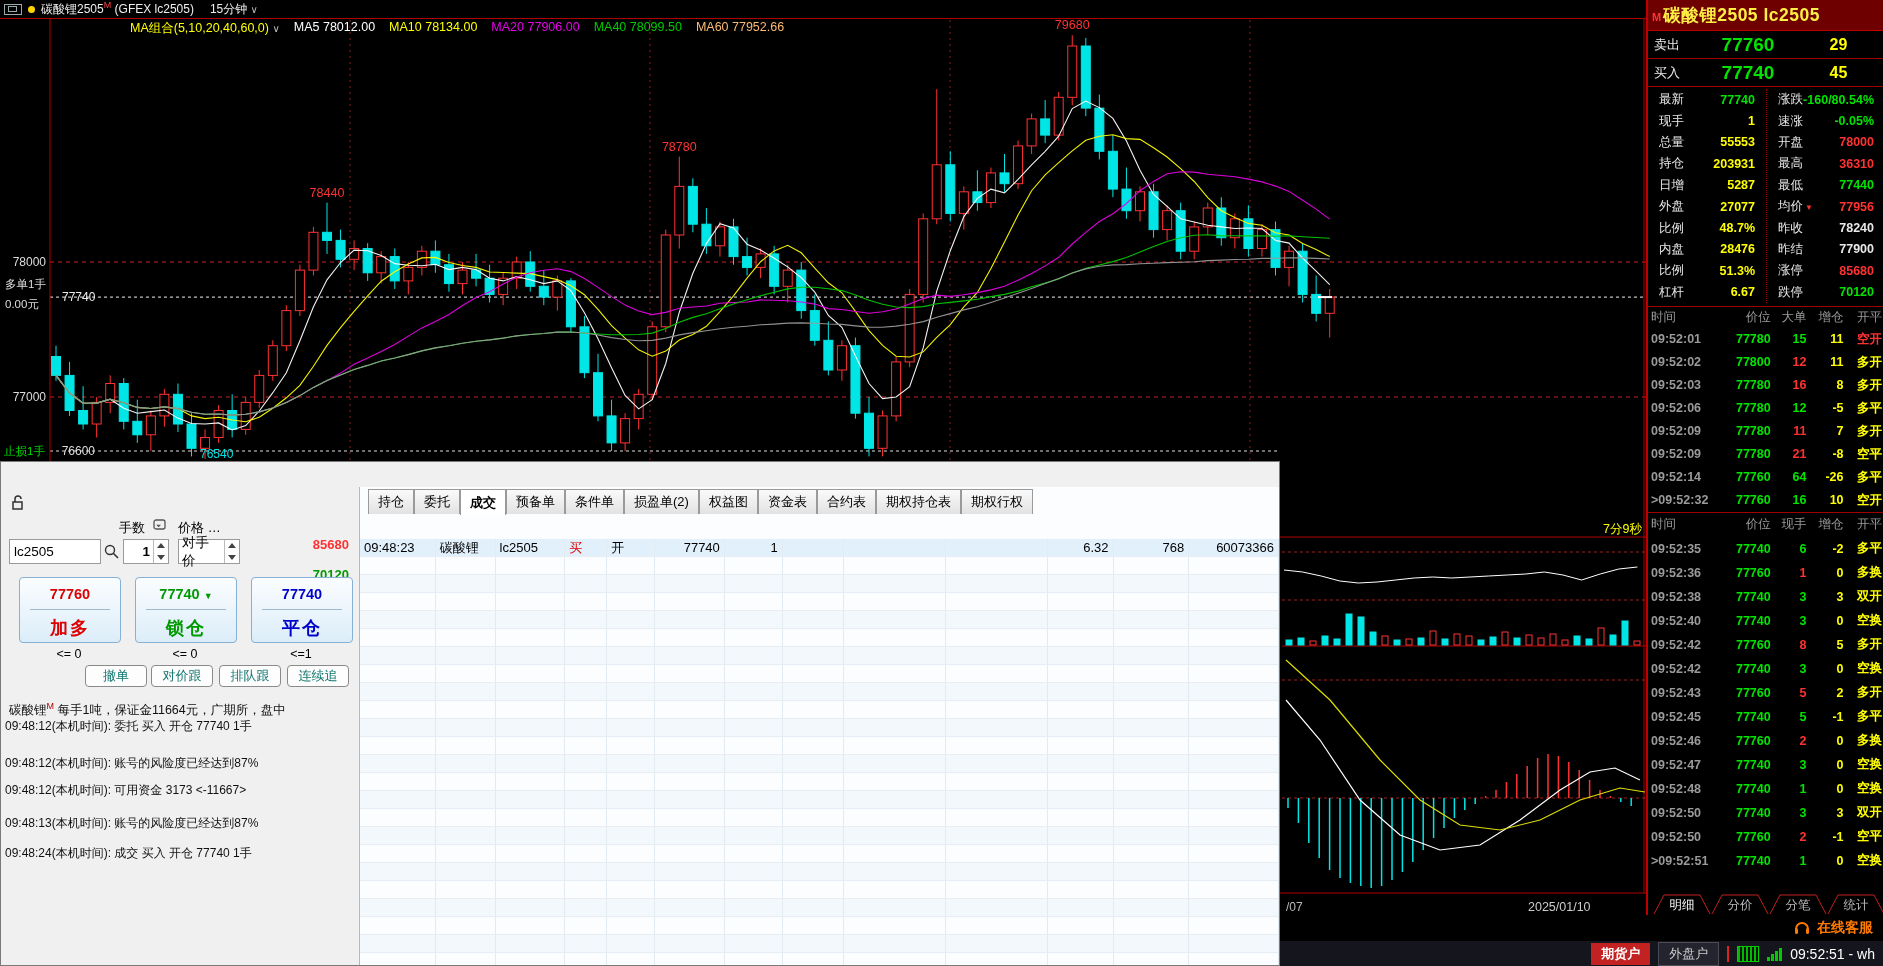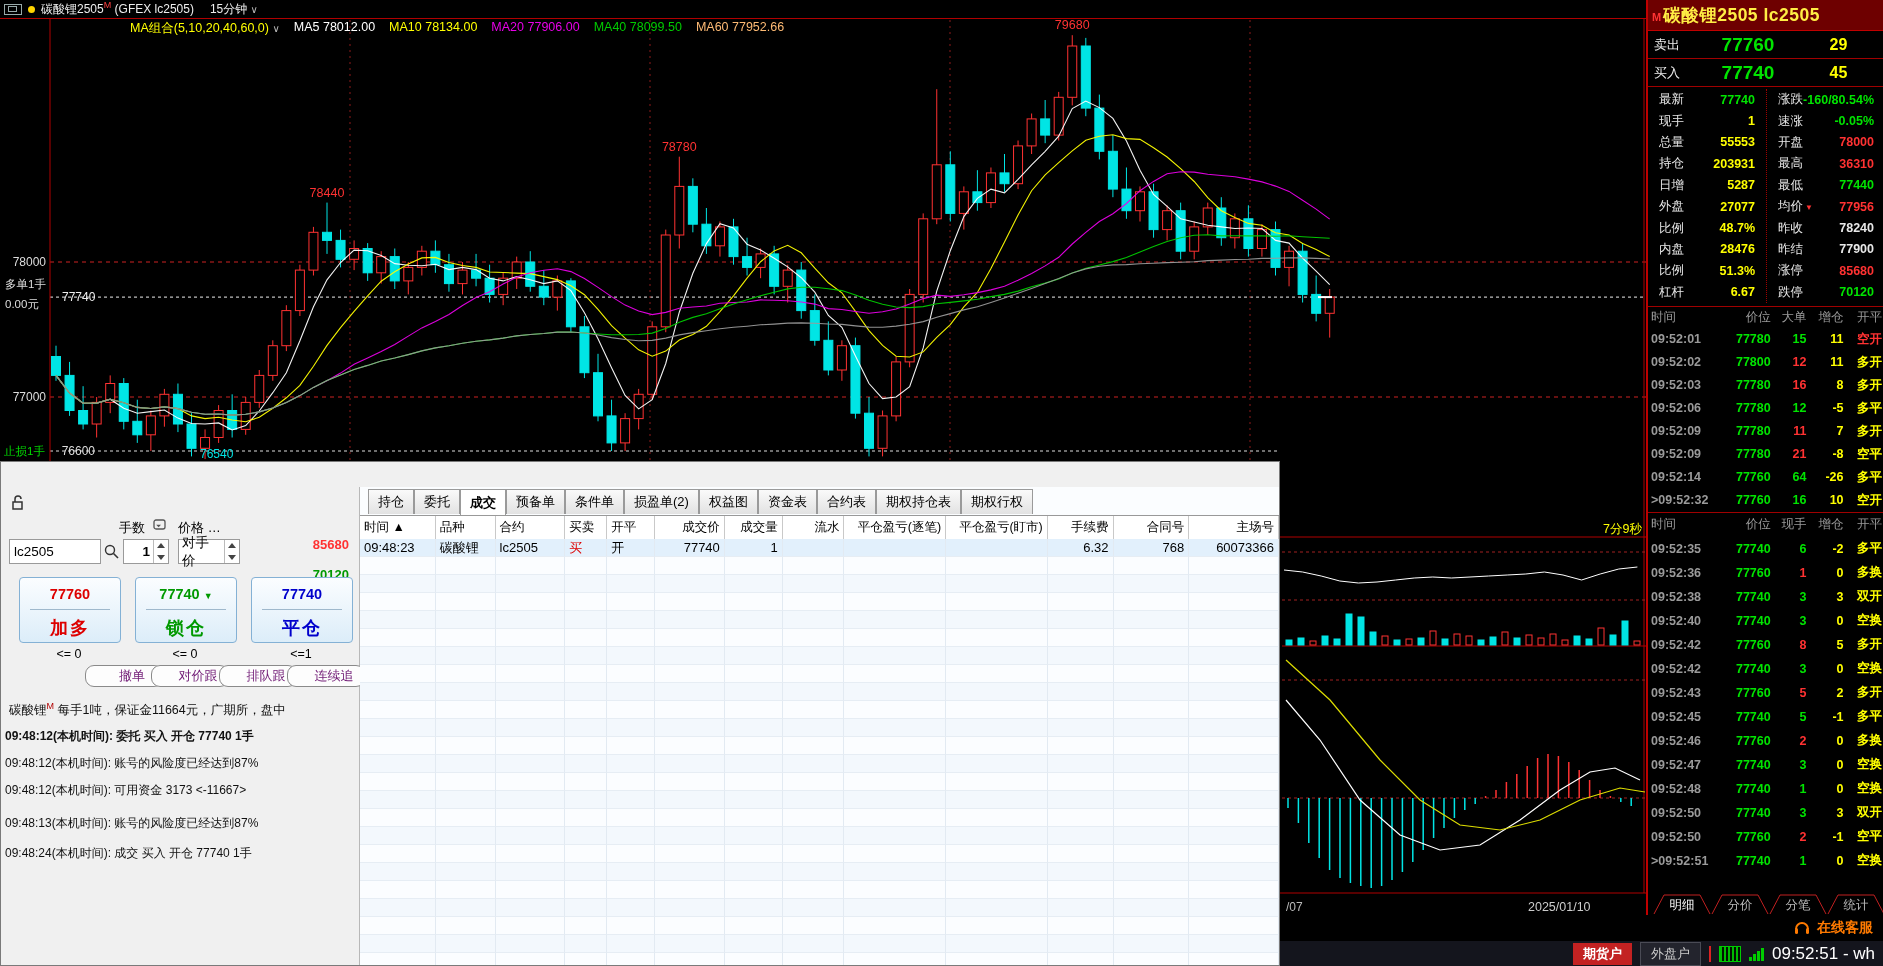--- a/index.html
+++ b/index.html
@@ -51,21 +51,21 @@
   #svc-row span{color:#ff7a00;font-size:14px;font-weight:bold;}
   #taskbar{position:absolute;left:1280px;top:941px;width:603px;height:25px;background:#14151d;z-index:6;
     display:flex;justify-content:flex-end;align-items:center;gap:8px;padding-right:8px;box-sizing:border-box;}
   .chip-red{background:#c32222;color:#fff;font-size:13px;font-weight:bold;padding:2px 10px;}
   .chip-dark{background:#23242d;color:#ccc;font-size:13px;padding:2px 10px;border:1px solid #4a4b55;}
   .vsep{width:2px;height:16px;background:#d22;}
   .kb-ico{width:20px;height:14px;border:1px solid #0c0;background:
      repeating-linear-gradient(90deg,#0b0 0 2px,#031003 2px 4px);}
   .sig{display:flex;align-items:flex-end;gap:1px;height:14px;}
   .sig i{width:3px;background:#0c0;display:block;}
-  #tb-time{color:#fff;font-size:17px;}
+  #tb-time{color:#fff;font-size:14px;}
   
   #twin{position:absolute;left:0;top:461px;width:1280px;height:505px;background:#f0f0f0;z-index:5;
     border:1px solid #7a7a7a;box-sizing:border-box;}
   #twin-bar{height:25px;background:linear-gradient(#a8b0b8,#8b939b);display:flex;align-items:center;
     padding:0 8px;color:#000;font-size:13px;}
   #twin-bar .sp{flex:1;}
   .bar-ico{color:#222;font-size:14px;margin-left:14px;cursor:default;}
   #twin-body{position:absolute;left:0;top:25px;right:0;bottom:0;display:flex;}
   #order-pane{width:358px;border-right:1px solid #b8b8b8;position:relative;background:#f0f0f0;}
   #lock-ico{position:absolute;left:10px;top:8px;}
@@ -77,22 +77,22 @@
   .spin .arr{width:14px;border-left:1px solid #bbb;display:flex;flex-direction:column;}
   .spin .arr b{flex:1;display:flex;align-items:center;justify-content:center;}
   .tri-up{width:0;height:0;border-left:4px solid transparent;border-right:4px solid transparent;border-bottom:5px solid #444;}
   .tri-dn{width:0;height:0;border-left:4px solid transparent;border-right:4px solid transparent;border-top:5px solid #444;}
   .qp{position:absolute;right:10px;width:56px;text-align:right;font-size:13px;font-weight:bold;}
   .obtn{position:absolute;width:100px;height:64px;border:1px solid #84b1d5;border-radius:4px;
     background:linear-gradient(#fbfdff,#dcedf9);text-align:center;cursor:pointer;}
   .obtn .p{font-size:14.5px;font-weight:bold;padding-top:8px;border-bottom:1px solid #9fb8cc;padding-bottom:7px;margin:0 10px;}
   .obtn .l{font-size:18px;font-weight:bold;padding-top:6px;letter-spacing:2px;}
   .cond{position:absolute;font-size:12.5px;color:#000;width:100px;text-align:center;}
-  .abtn{position:absolute;height:20px;width:60px;border:1px solid #8a8a8a;border-radius:9px;background:#fdfdfd;
-    font-size:13px;display:flex;align-items:center;justify-content:center;color:#701a75;cursor:pointer;padding-left:16px;}
+  .abtn{position:absolute;height:20px;width:60px;border:1px solid #8a8a8a;border-radius:4px;background:#fdfdfd;
+    font-size:13px;display:flex;align-items:center;justify-content:center;color:#0f766e;cursor:pointer;}
   #contract-info{position:absolute;left:8px;top:214px;font-size:12.5px;color:#111;white-space:nowrap;}
   .logline{position:absolute;left:4px;font-size:12px;color:#111;white-space:nowrap;}
   
   #table-pane{flex:1;position:relative;background:#fbfdff;overflow:hidden;}
   #ttabs{position:absolute;left:8px;top:4px;height:23px;display:flex;align-items:flex-end;}
   .ttab{border:1px solid #9a9a9a;border-bottom:none;background:linear-gradient(#fafafa,#e2e2e2);
     font-size:13px;padding:3px 9px;color:#000;cursor:pointer;white-space:nowrap;}
   .ttab.active{background:#fff;font-weight:bold;position:relative;top:1px;padding-top:4px;}
   #thead{position:absolute;left:0;top:28px;height:23px;display:flex;background:#fff;border-top:1px solid #999;
     border-bottom:1px solid #999;width:100%;}
@@ -802,21 +802,21 @@
 
         <div class="abtn" style="left:84px;top:178px">撤单</div>
         <div class="abtn" style="left:150px;top:178px">对价跟</div>
         <div class="abtn" style="left:218px;top:178px">排队跟</div>
         <div class="abtn" style="left:286px;top:178px">连续追</div>
 
         <div id="contract-info">
           <span>碳酸锂</span><span class="supM" style="color:#b00000">M</span><span> 每手1吨，保证金11664元，广期所，盘中</span>
         </div>
         <div id="log-lines">
-            <div class="logline" style="top: 241px; font-weight: bold;">09:48:12(本机时间): 委托 买入 开仓 77740  1手</div>
+            <div class="logline" style="top: 231px;">09:48:12(本机时间): 委托 买入 开仓 77740  1手</div>
             <div class="logline" style="top: 268px;">09:48:12(本机时间): 账号的风险度已经达到87%</div>
             <div class="logline" style="top: 295px;">09:48:12(本机时间): 可用资金 3173  &lt;-11667&gt;</div>
             <div class="logline" style="top: 328px;">09:48:13(本机时间): 账号的风险度已经达到87%</div>
             <div class="logline" style="top: 358px;">09:48:24(本机时间): 成交 买入 开仓 77740  1手</div>
           </div>
       </div>
 
       <div id="table-pane">
         <div id="ttabs">
             <div class="ttab">持仓</div>
@@ -824,35 +824,20 @@
             <div class="ttab active">成交</div>
             <div class="ttab">预备单</div>
             <div class="ttab">条件单</div>
             <div class="ttab">损盈单(2)</div>
             <div class="ttab">权益图</div>
             <div class="ttab">资金表</div>
             <div class="ttab">合约表</div>
             <div class="ttab">期权持仓表</div>
             <div class="ttab">期权行权</div>
           </div>
-        <div id="thead">
-            <div class="hcell" style="width: 76px;">时间 ▲</div>
-            <div class="hcell" style="width: 60px;">品种</div>
-            <div class="hcell" style="width: 70px;">合约</div>
-            <div class="hcell" style="width: 42px;">买卖</div>
-            <div class="hcell" style="width: 48px;">开平</div>
-            <div class="hcell" style="width: 70px; justify-content: flex-end;">成交价</div>
-            <div class="hcell" style="width: 58px; justify-content: flex-end;">成交量</div>
-            <div class="hcell" style="width: 62px; justify-content: flex-end;">流水</div>
-            <div class="hcell" style="width: 102px; justify-content: flex-end;">平仓盈亏(逐笔)</div>
-            <div class="hcell" style="width: 102px; justify-content: flex-end;">平仓盈亏(盯市)</div>
-            <div class="hcell" style="width: 66px; justify-content: flex-end;">手续费</div>
-            <div class="hcell" style="width: 76px; justify-content: flex-end;">合同号</div>
-            <div class="hcell" style="width: 90px; justify-content: flex-end;">主场号</div>
-          </div>
         <div id="tbody">
             <div class="trow" style="background: rgb(226, 240, 252);">
               <div class="tcell" style="width: 76px;">09:48:23</div>
               <div class="tcell" style="width: 60px;">碳酸锂</div>
               <div class="tcell" style="width: 70px;">lc2505</div>
               <div class="tcell" style="width: 42px; color: rgb(221, 0, 0);">买</div>
               <div class="tcell" style="width: 48px;">开</div>
               <div class="tcell num" style="width: 70px;">77740</div>
               <div class="tcell num" style="width: 58px;">1</div>
               <div class="tcell num" style="width: 62px;"></div>

